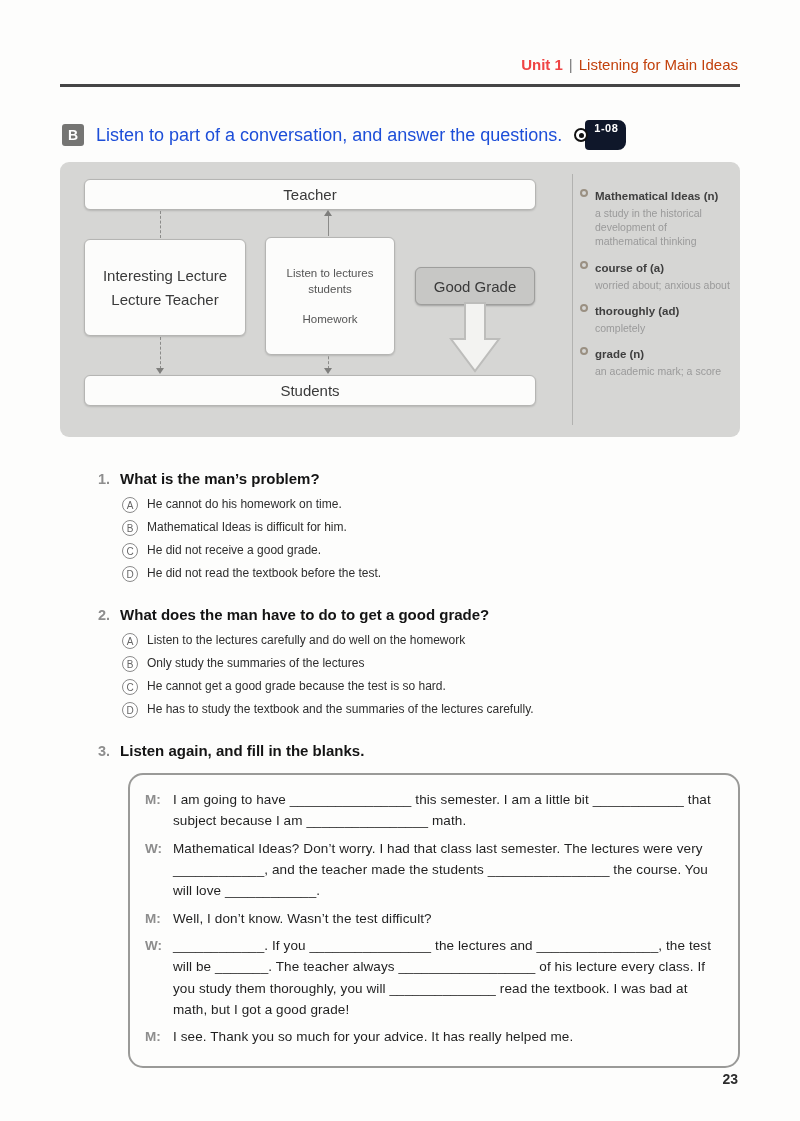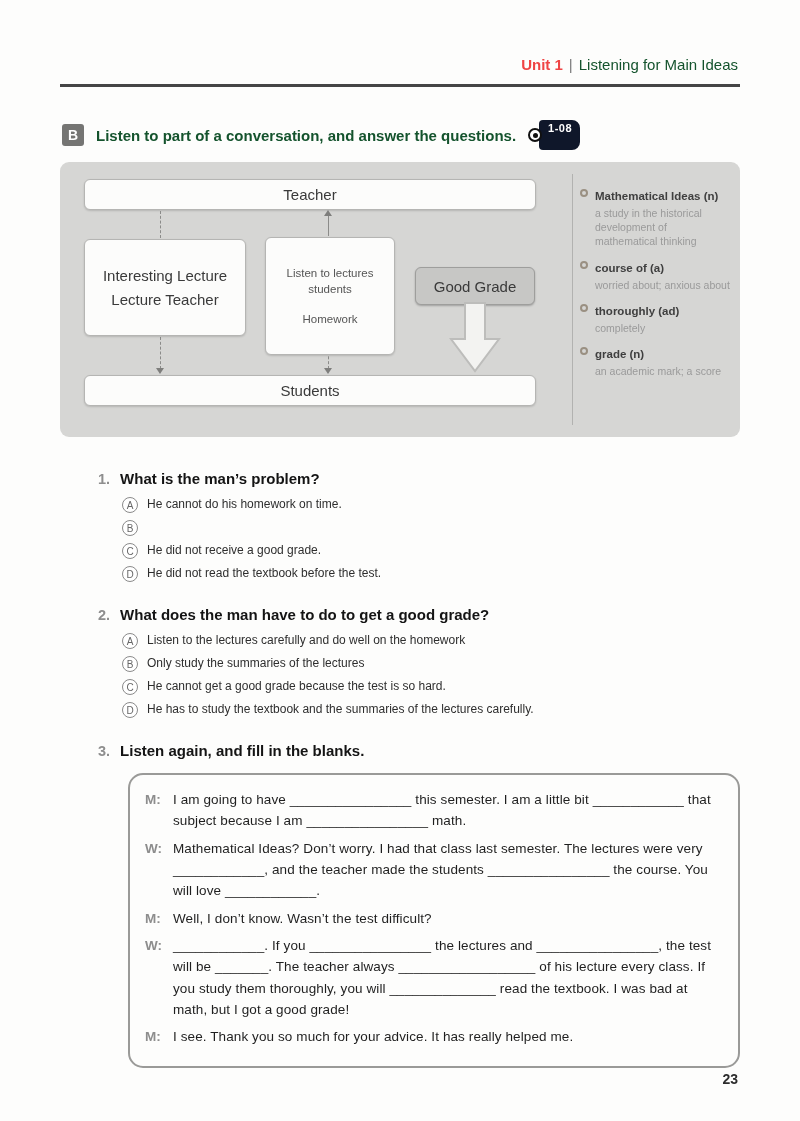--- a/index.html
+++ b/index.html
@@ -3,28 +3,28 @@
 <meta charset="utf-8">
 <style>
   * { margin:0; padding:0; box-sizing:border-box; }
   body { background:#ffffff; font-family:"Liberation Sans", sans-serif; }
   .page { position:relative; width:800px; height:1121px; background:#fdfdfc; overflow:hidden; color:#333; }
 
   
   .header { position:absolute; top:56px; right:62px; font-size:15px; }
   .header .unit { color:#ef4444; font-weight:700; }
   .header .sep { color:#7a7a7a; margin:0 6px; font-weight:400; }
-  .header .subtitle { color:#14532d; }
+  .header .subtitle { color:#c2410c; }
   .header-rule { position:absolute; left:60px; right:60px; top:84px; height:3px; background:#454545; }
 
   
   .section-b { position:absolute; left:62px; top:120px; display:flex; align-items:center; gap:12px; }
   .b-badge { width:22px; height:22px; background:#757573; color:#fff; font-weight:700; font-size:14px;
              display:flex; align-items:center; justify-content:center; border-radius:3px; }
-  .instruction { font-weight:700; font-size:15px; color:#14532d; }
+  .instruction { font-weight:400; font-size:18px; color:#1d4ed8; }
   .audio { display:flex; align-items:center; }
   .audio-ring { width:14px; height:14px; border:2px solid #111; border-radius:50%; display:inline-flex;
                 align-items:center; justify-content:center; background:#fff; z-index:2; }
   .audio-ring .dot { width:5px; height:5px; background:#111; border-radius:50%; }
   .audio-pill { background:#0f172a; color:#fff; font-weight:700; font-size:11px; padding:2px 8px 16px 9px;
                 border-radius:4px 8px 8px 4px; margin-left:-3px; letter-spacing:0.5px; }
 
   
   .diagram { position:absolute; left:60px; top:162px; width:680px; height:275px; background:#d6d6d4; border-radius:9px; }
   .dbox { position:absolute; background:#fcfcfb; border:1px solid #b5b5b3; border-radius:6px;
@@ -167,20 +167,21 @@
         <span class="q-num">1.</span>
         <span class="q-text">What is the man’s problem?</span>
       </div>
       <div class="opts">
         <div class="opt">
           <span class="opt-circle">A</span>
           <span class="opt-text">He cannot do his homework on time.</span>
         </div>
         <div class="opt">
           <span class="opt-circle">B</span>
+          <span class="opt-text">Mathematical Ideas is difficult for him.</span>
         </div>
         <div class="opt">
           <span class="opt-circle">C</span>
           <span class="opt-text">He did not receive a good grade.</span>
         </div>
         <div class="opt">
           <span class="opt-circle">D</span>
           <span class="opt-text">He did not read the textbook before the test.</span>
         </div>
       </div>

